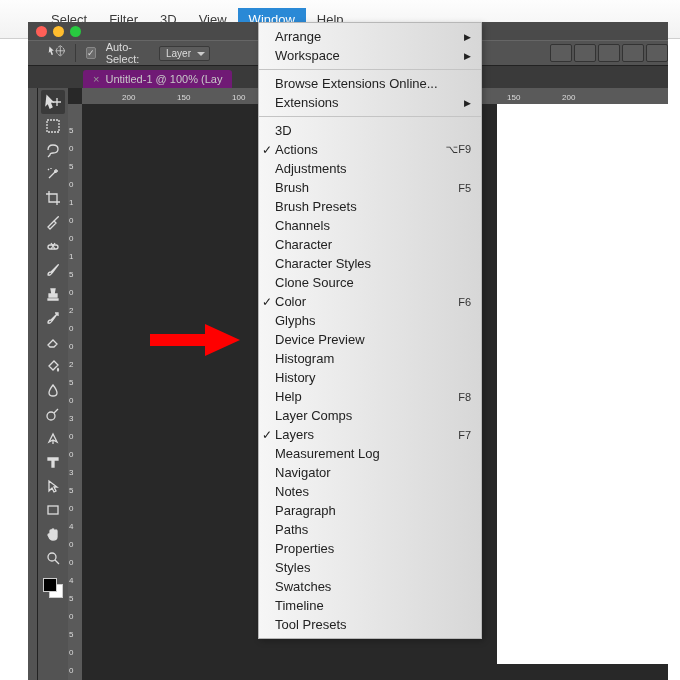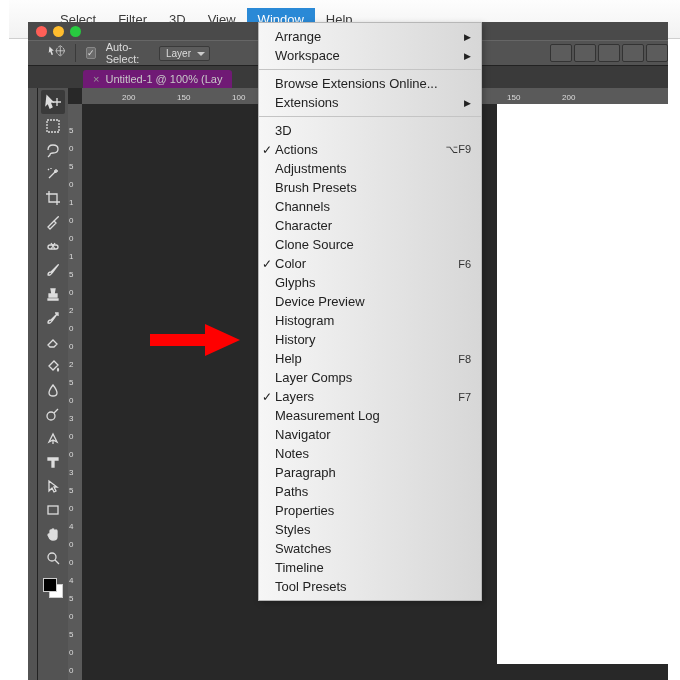--- a/index.html
+++ b/index.html
@@ -1,17 +1,17 @@
 <!DOCTYPE html>
 <html><head>
 <meta charset="utf-8">
 <style>
   * { margin: 0; padding: 0; box-sizing: border-box; font-family: -apple-system, "Helvetica Neue", Arial, sans-serif; }
   body { width: 680px; height: 680px; background: #fff; overflow: hidden; position: relative; }
-  .menubar { position: absolute; top: 0; left: 0; right: 0; height: 39px; background: linear-gradient(#fdfdfd,#f2f2f2); border-bottom: 1px solid #cfcfcf; display: flex; align-items: center; padding-left: 40px; font-size: 13px; color: #3a3a3a; margin-left: 9px; }
+  .menubar { position: absolute; top: 0; left: 0; right: 0; height: 39px; background: linear-gradient(#fdfdfd,#f2f2f2); border-bottom: 1px solid #cfcfcf; display: flex; align-items: center; padding-left: 40px; font-size: 13px; color: #3a3a3a; }
   .menubar .mi { padding: 0 11px; height: 22px; display: flex; align-items: center; cursor: default; }
   .menubar .mi.sel { background: #2a89d6; color: #fff; }
   .appwin { position: absolute; top: 22px; left: 28px; width: 640px; height: 658px; background: #2e2e2e; }
   .titlebar { height: 18px; background: #4a4a4a; display: flex; align-items: center; gap: 6px; padding-left: 8px; }
   .tlight { width: 11px; height: 11px; border-radius: 50%; }
   .tl-red { background: #ff5f57; } .tl-yel { background: #ffbd2e; } .tl-grn { background: #28c940; }
   .optbar { height: 26px; background: #535353; display: flex; align-items: center; padding-left: 20px; gap: 10px; color: #ddd; font-size: 11px; border-top: 1px solid #666; border-bottom: 1px solid #222; }
   .optbar .moveicon { width: 24px; height: 16px; position: relative; }
   .optbar .sep { width: 1px; height: 18px; background: #3a3a3a; }
   .optbar .cb { width: 12px; height: 12px; border: 1px solid #888; border-radius: 2px; display: inline-flex; align-items: center; justify-content: center; background: #6a6a6a; font-size: 9px; color: #ddd; }
@@ -274,27 +274,34 @@
     </div>
     <div class="row">
       <span class="chk">✓</span>
       <span>Actions</span>
       <span class="sc">⌥F9</span>
     </div>
     <div class="row">
       <span>Adjustments</span>
     </div>
     <div class="row">
+      <span>Brush</span>
+      <span class="sc">F5</span>
+    </div>
+    <div class="row">
       <span>Brush Presets</span>
     </div>
     <div class="row">
       <span>Channels</span>
     </div>
     <div class="row">
       <span>Character</span>
+    </div>
+    <div class="row">
+      <span>Character Styles</span>
     </div>
     <div class="row">
       <span>Clone Source</span>
     </div>
     <div class="row">
       <span class="chk">✓</span>
       <span>Color</span>
       <span class="sc">F6</span>
     </div>
     <div class="row">

